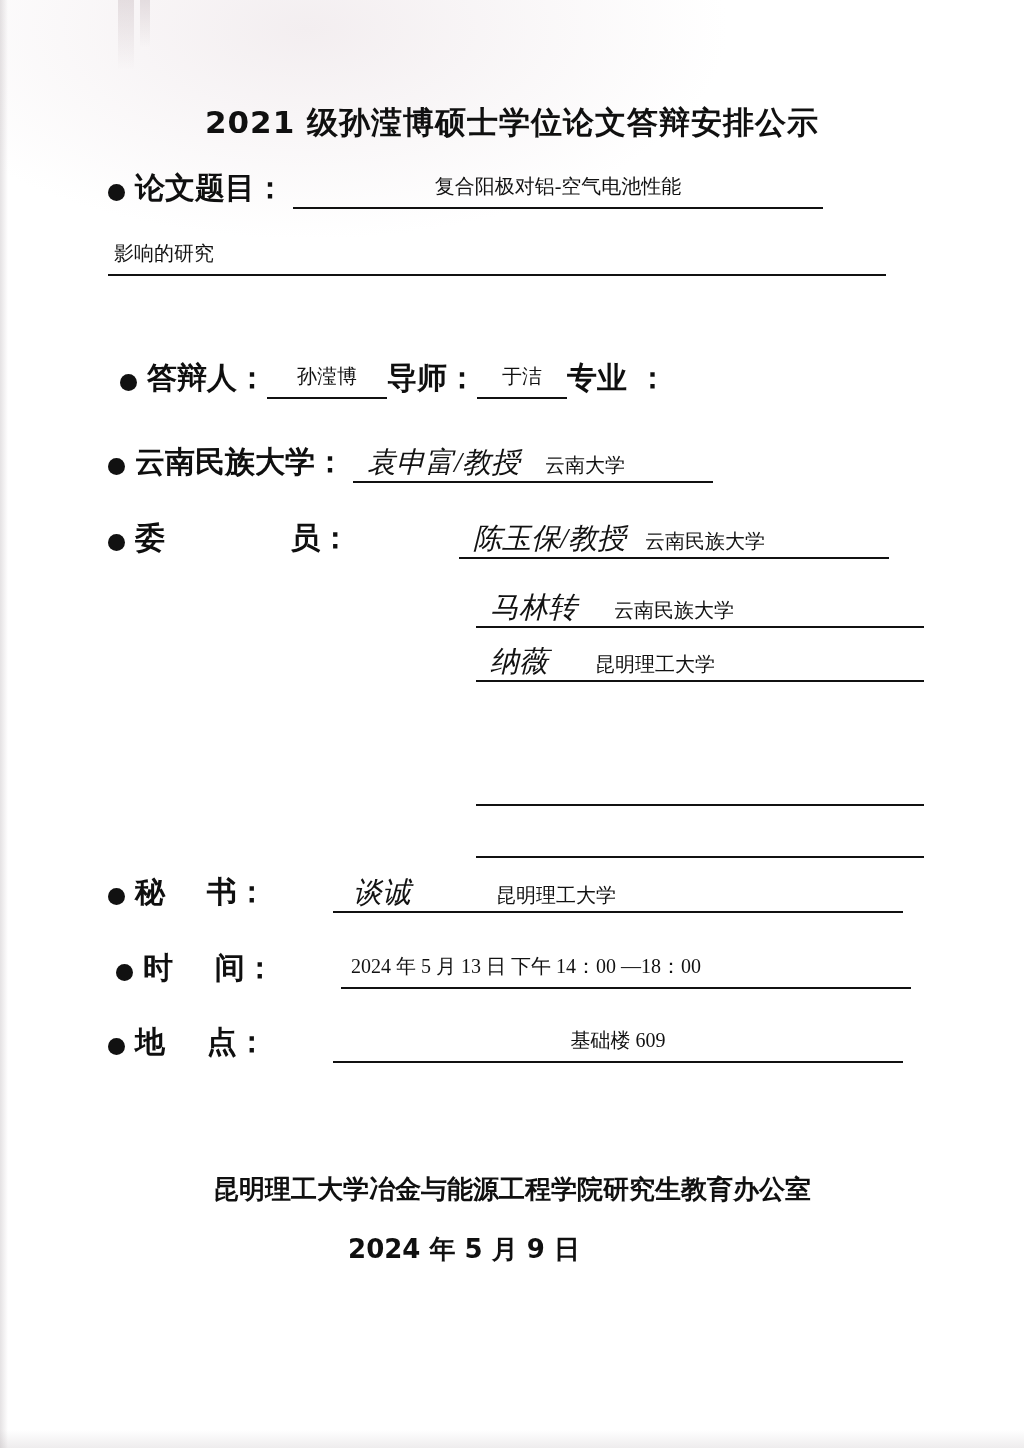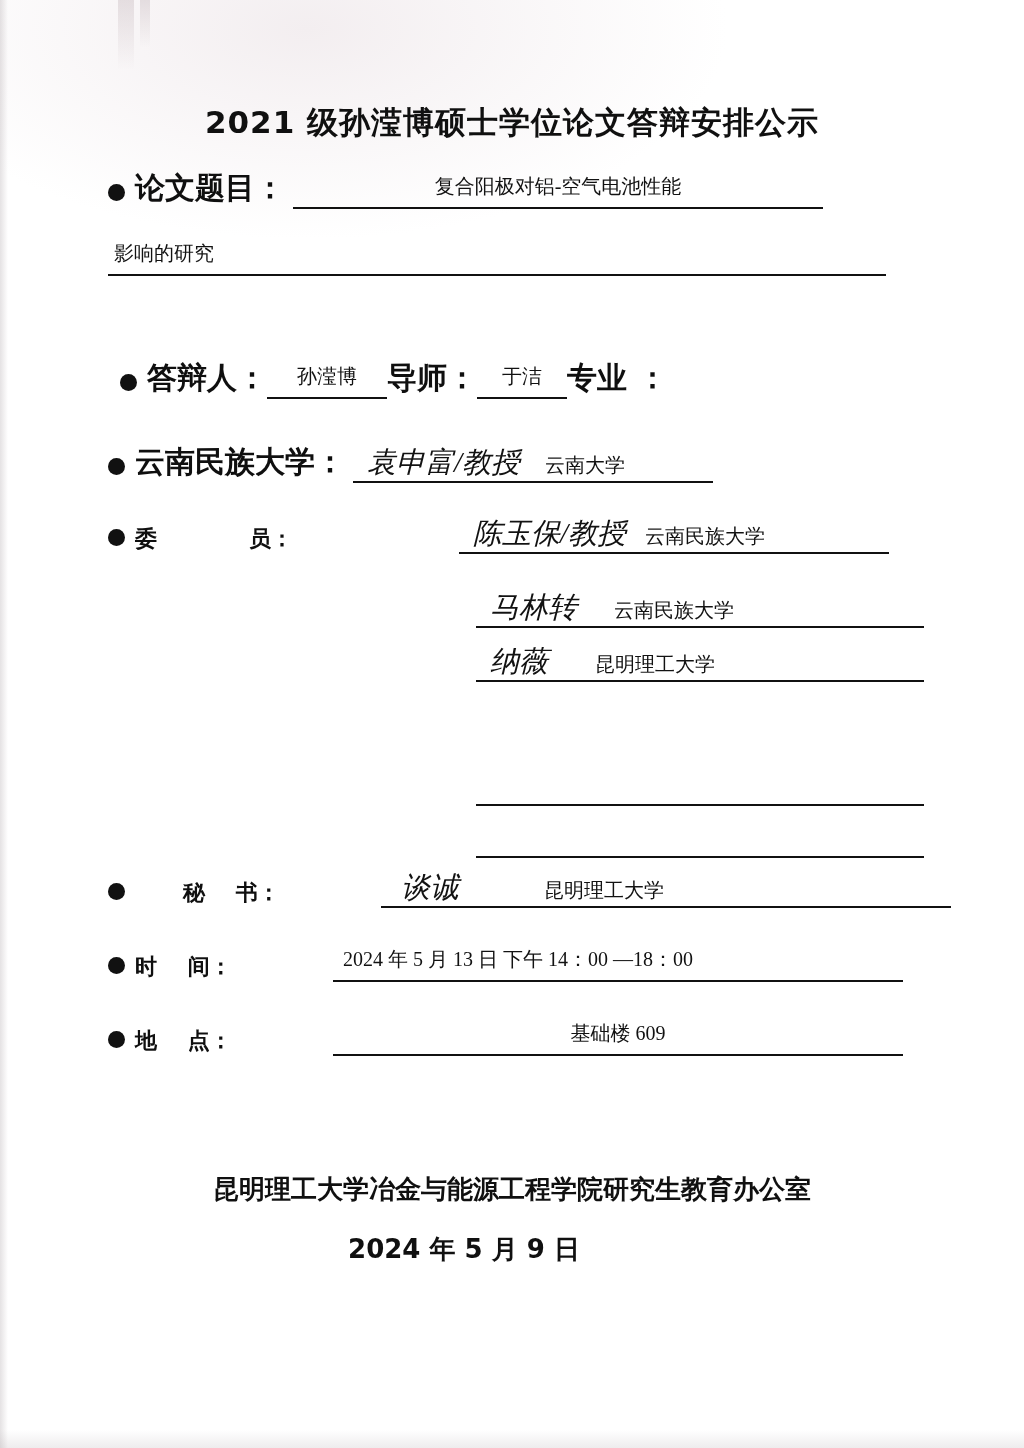--- a/index.html
+++ b/index.html
@@ -79,21 +79,21 @@
     font-weight: bold;
     font-size: 30px;
     color: #0f0f0f;
     white-space: pre;
     letter-spacing: 0px;
   }
 
   .label-wide {
     font-family: "DejaVu Sans", sans-serif;
     font-weight: bold;
-    font-size: 22px;
+    font-size: 30px;
     color: #0f0f0f;
     display: inline-block;
     white-space: pre;
   }
 
   
   .field {
     border-bottom: 2px solid #111;
     display: inline-block;
     box-sizing: border-box;
@@ -210,28 +210,28 @@
   <div class="row" style="top:772px; left:476px;">
     <span class="field blank" style="width:448px;"></span>
   </div>
 
   <div class="row" style="top:824px; left:476px;">
     <span class="field blank" style="width:448px;"></span>
   </div>
 
   <div class="row" style="top:872px; left:108px;">
     <span class="bullet"></span>
-    <span class="label-wide" style="width:198px;margin-left:48px;">秘    书：</span>
+    <span class="label-wide" style="width:198px;">秘    书：</span>
     <span class="field" style="width:570px; text-align:left; padding-left:20px;">
       <span class="hand">谈诚</span>
       <span class="print" style="margin-left:78px;">昆明理工大学</span>
     </span>
   </div>
 
-  <div class="row" style="top:948px; left:108px;">
+  <div class="row" style="top:948px; left:116px;">
     <span class="bullet"></span>
     <span class="label-wide" style="width:198px;">时    间：</span>
     <span class="field print" style="width:570px; text-align:left; padding-left:10px;">2024 年 5 月 13 日 下午 14：00 —18：00</span>
   </div>
 
   <div class="row" style="top:1022px; left:108px;">
     <span class="bullet"></span>
     <span class="label-wide" style="width:198px;">地    点：</span>
     <span class="field print" style="width:570px;">基础楼 609</span>
   </div>

